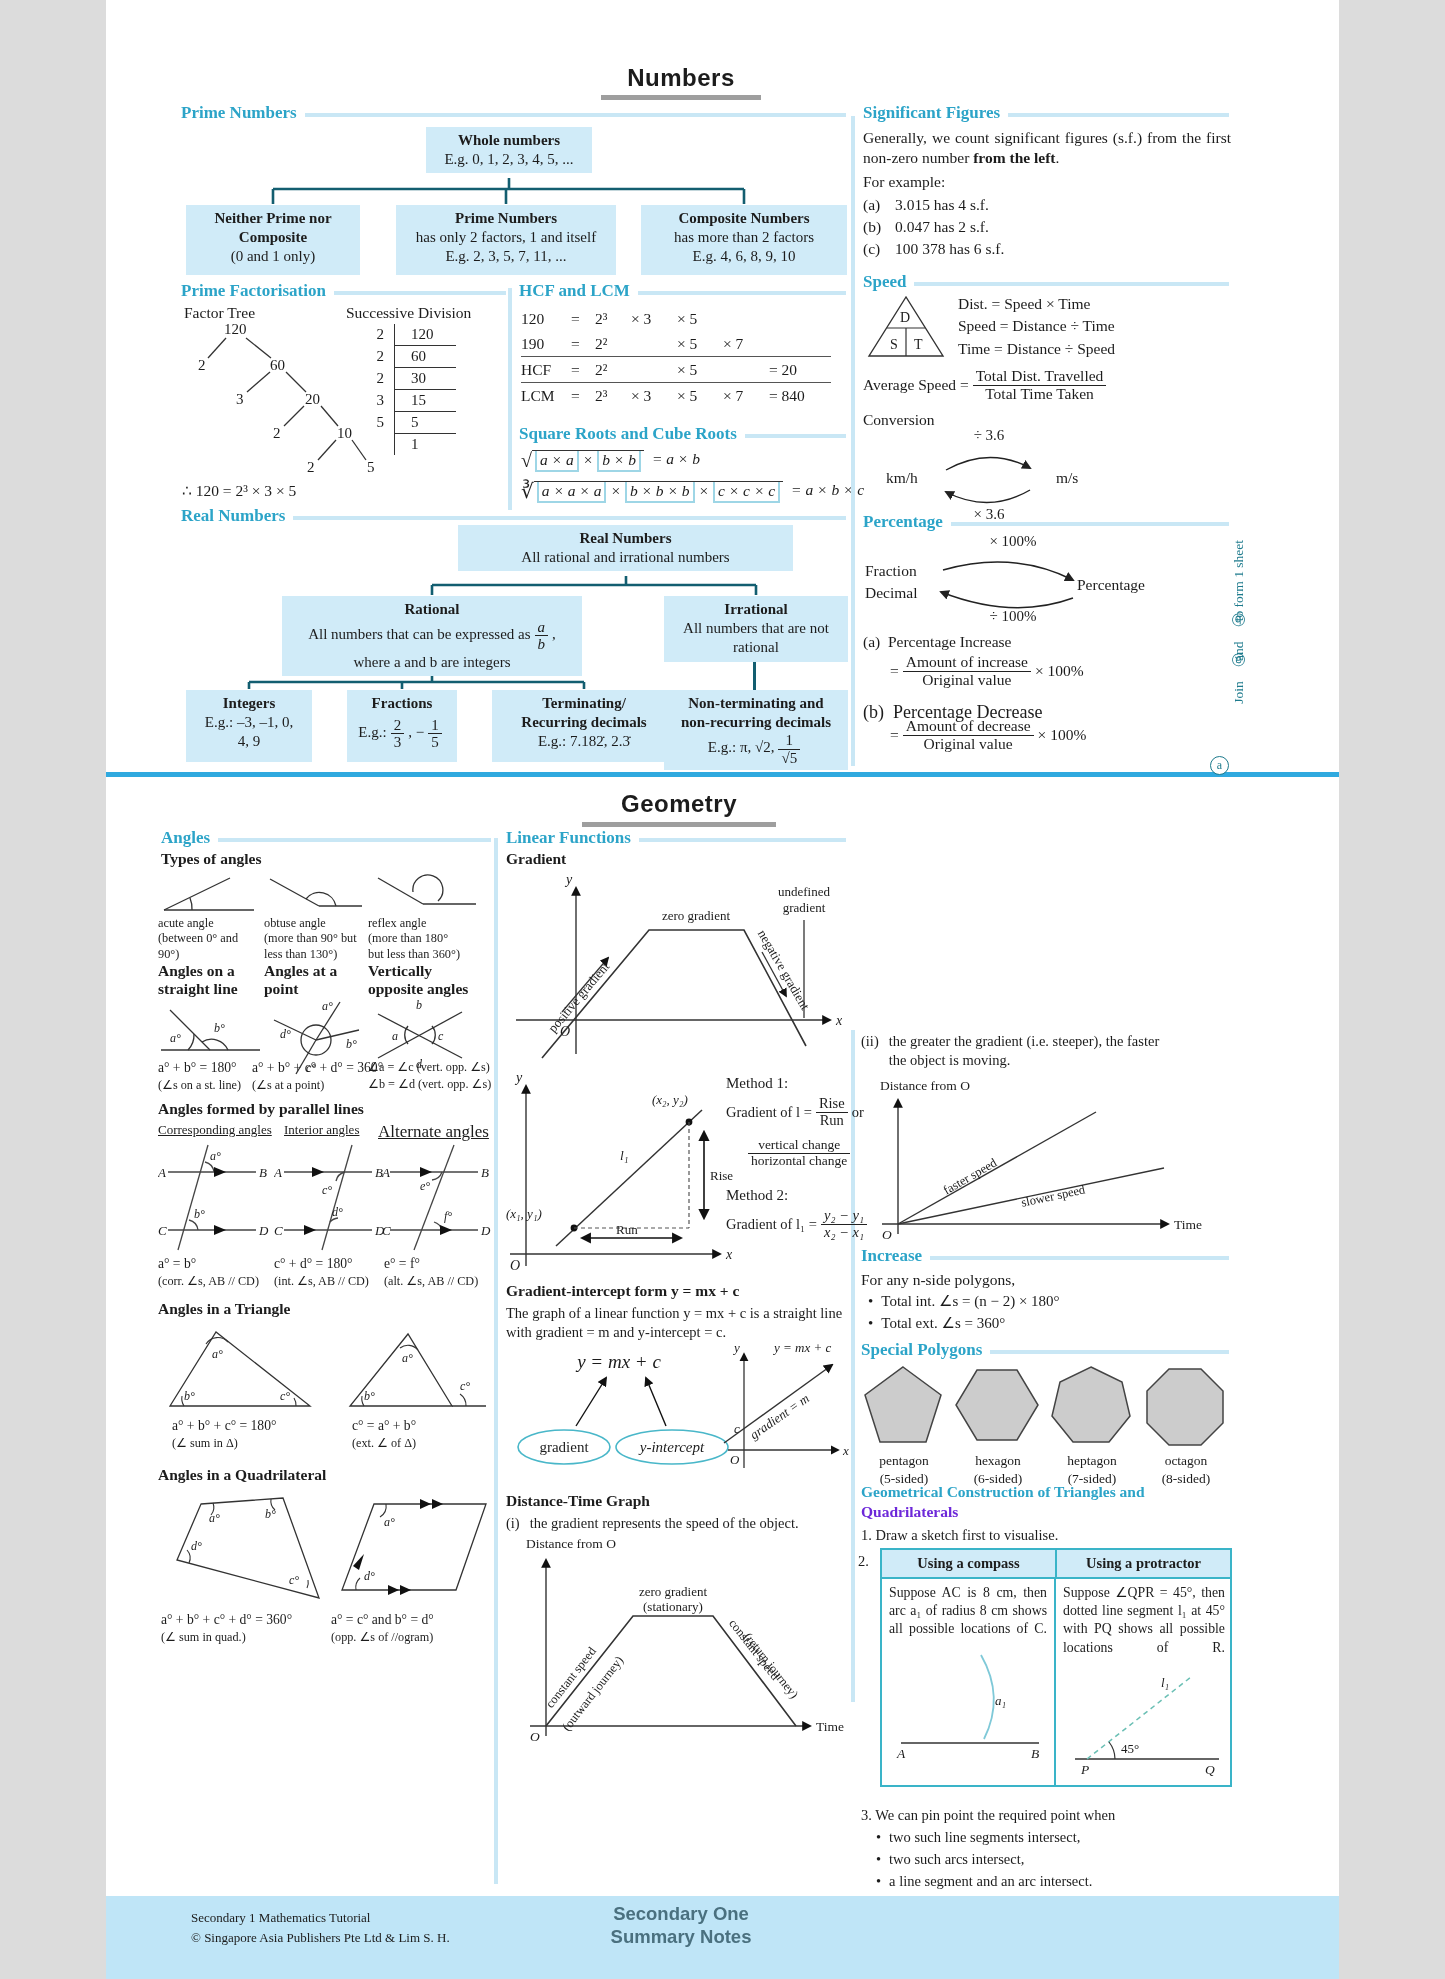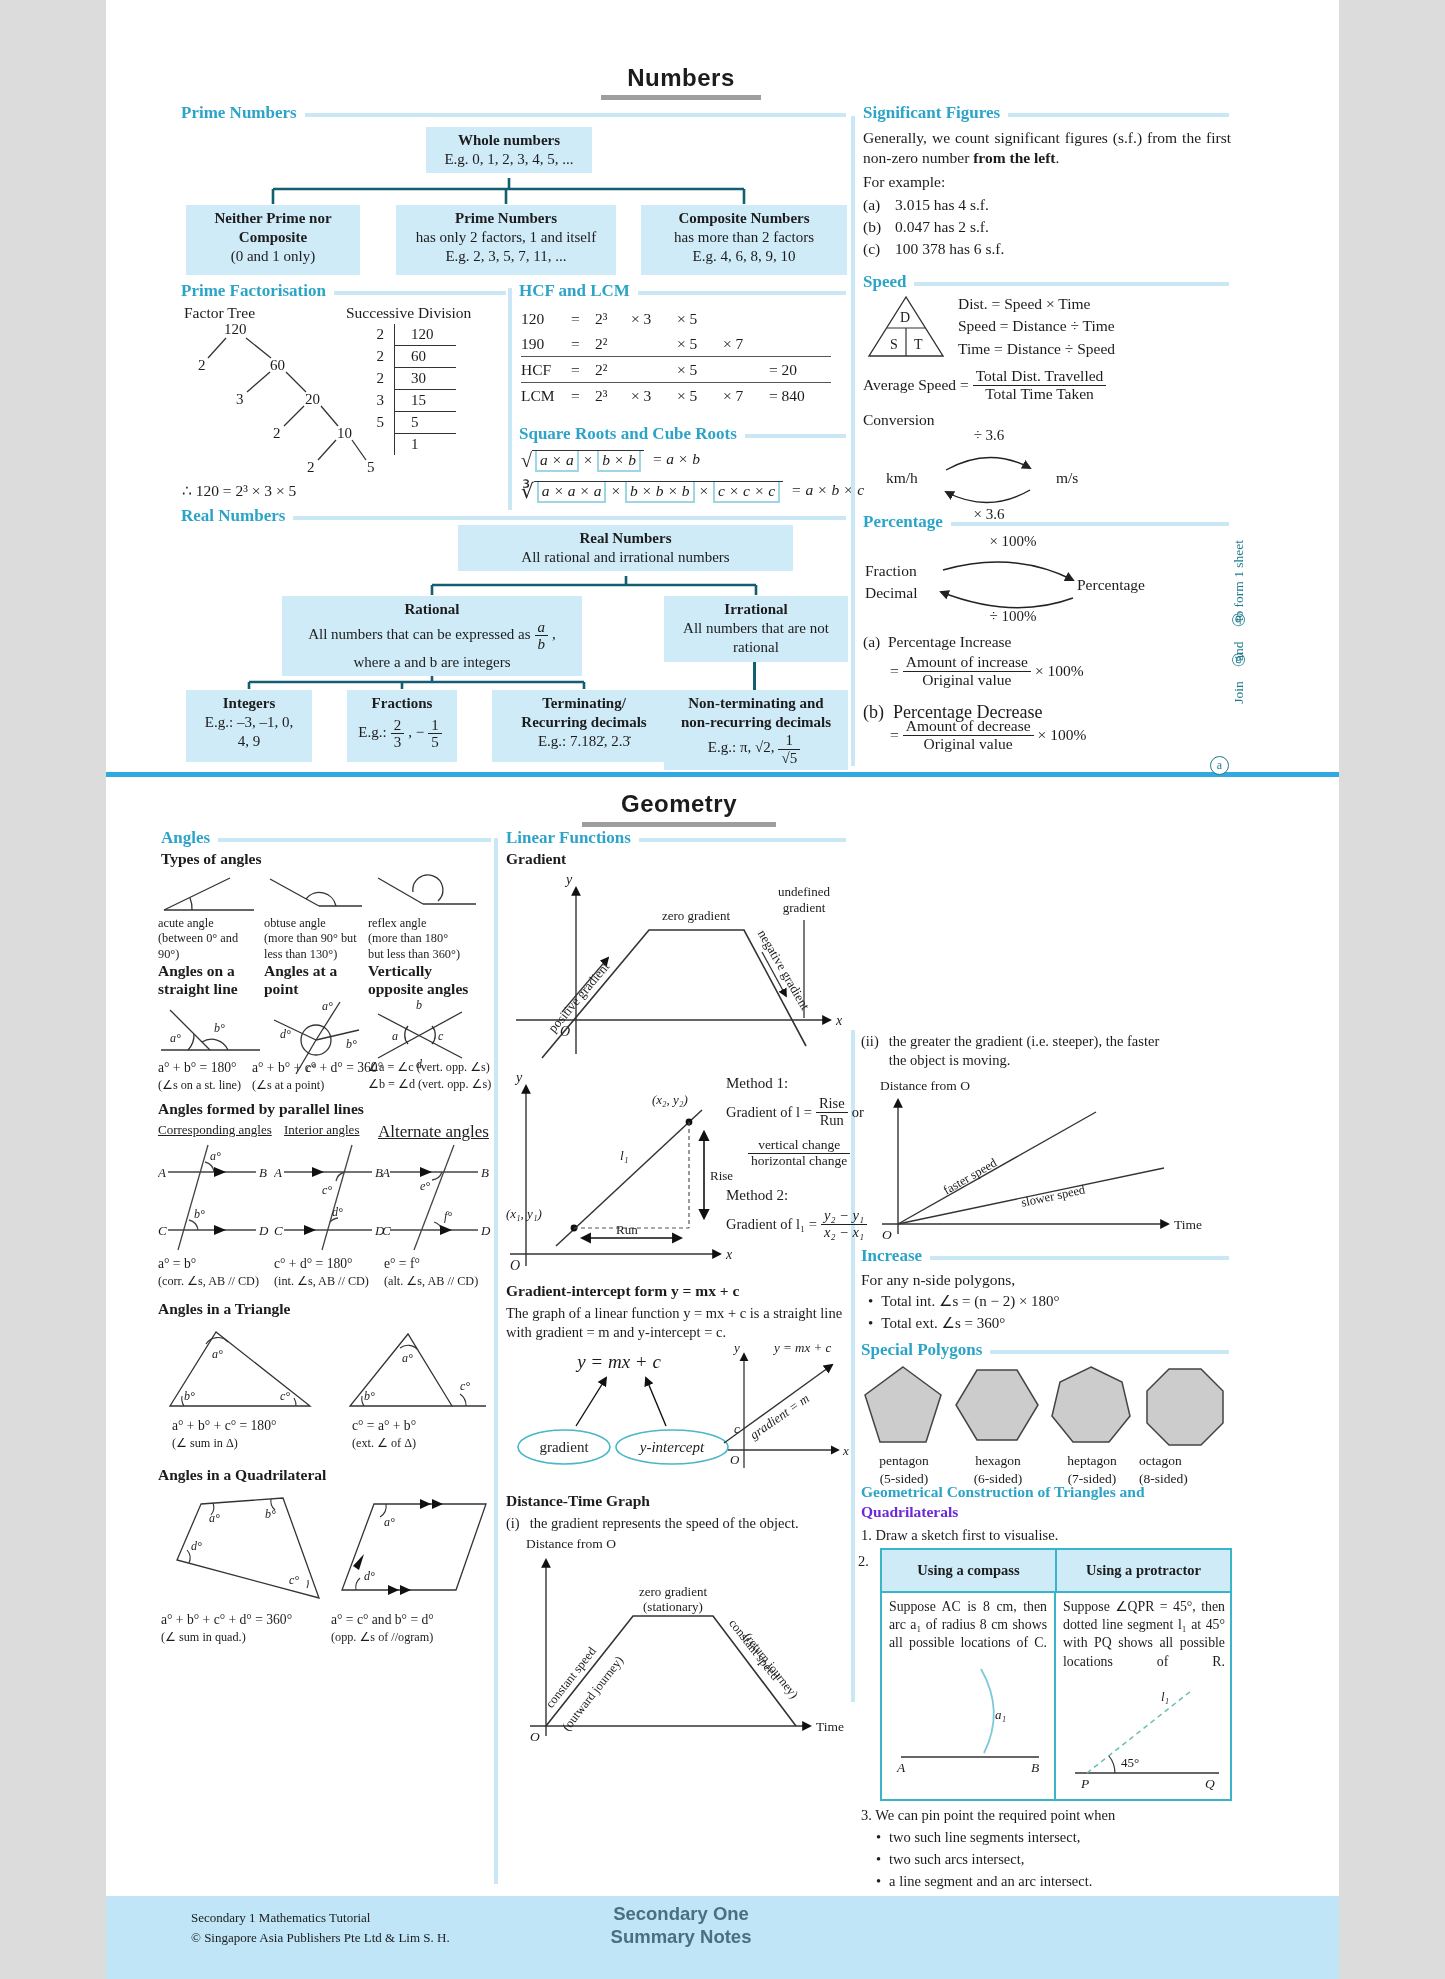--- a/index.html
+++ b/index.html
@@ -35,21 +35,21 @@
 .mini{position:absolute;font-weight:bold;font-size:15.5px;line-height:1.18}
 .f{position:absolute;font-size:13.6px;white-space:nowrap}
 .fn2{position:absolute;font-size:12.2px;white-space:nowrap}
 .ul{text-decoration:underline}
 .badge{position:absolute;width:19px;height:19px;border:1.5px solid #1d7a8c;border-radius:50%;color:#1d7a8c;font-size:12px;text-align:center;line-height:17px;background:#fff;z-index:5}
 .side-note{position:absolute;writing-mode:vertical-rl;transform:rotate(180deg);color:#1d7a8c;font-size:13.5px}
 .divider{position:absolute;left:0;top:772px;width:1445px;height:5px;background:#2fa9df}
 .divider-arrow{position:absolute;left:1419px;top:760px;width:0;height:0;border-top:13px solid transparent;border-bottom:13px solid transparent;border-left:25px solid #123c63}
 .ctable{position:absolute;border:2px solid #3ab4c8;background:#fff;width:352px}
 .chead{display:flex;background:#d0ebf8;border-bottom:2px solid #3ab4c8;font-weight:bold;font-size:14.5px;text-align:center}
-.chead>div{flex:1;padding:12px 2px}
+.chead>div{flex:1;padding:5px 2px}
 .chead>div:first-child{border-right:2px solid #3ab4c8}
 .cbody{display:flex}
 .cbody>div{flex:1;padding:5px 7px;font-size:13.8px;line-height:1.32;text-align:justify;position:relative}
 .cbody>div:first-child{border-right:2px solid #3ab4c8}
 .footer{position:absolute;left:0;top:1896px;width:1445px;height:83px;background:#bfe5f7}
 .ftr-left{position:absolute;left:85px;top:12px;font-size:13px;line-height:1.5}
 .ftr-center{position:absolute;left:445px;top:6px;width:260px;text-align:center;font-family:"Liberation Sans",sans-serif;font-weight:bold;font-size:18.5px;color:#4a707f;line-height:1.25}
 svg{position:absolute}
 svg text{font-family:"Liberation Serif",serif;fill:#1c1c1c}
 .bullet-row{display:flex;gap:8px;font-size:15px}
@@ -815,21 +815,21 @@
       <div>(5-sided)</div>
     </div>
   <div class="t" style="left:845px;top:1452px;width:94px;text-align:center;font-size:13.5px">
       <div>hexagon</div>
       <div>(6-sided)</div>
     </div>
   <div class="t" style="left:939px;top:1452px;width:94px;text-align:center;font-size:13.5px">
       <div>heptagon</div>
       <div>(7-sided)</div>
     </div>
-  <div class="t" style="left:1033px;top:1452px;width:94px;font-size:13.5px">
+  <div class="t" style="left:1033px;top:1452px;width:94px;text-align:center;font-size:13.5px">
       <div>octagon</div>
       <div>(8-sided)</div>
     </div>
 
   <div class="t" style="left:755px;top:1482px;color:#2ca4c8;font-weight:bold;font-size:15.5px">Geometrical Construction of Triangles and</div>
   <div class="t" style="left:755px;top:1502px;color:#6d28d9;font-weight:bold;font-size:15.5px">Quadrilaterals</div>
   <div class="t" style="left:755px;top:1526px;font-size:14.5px">1. Draw a sketch first to visualise.</div>
   <div class="t" style="left:752px;top:1552px;font-size:14.5px">2.</div>
 
   <div class="ctable" style="left:774px;top:1548px">

